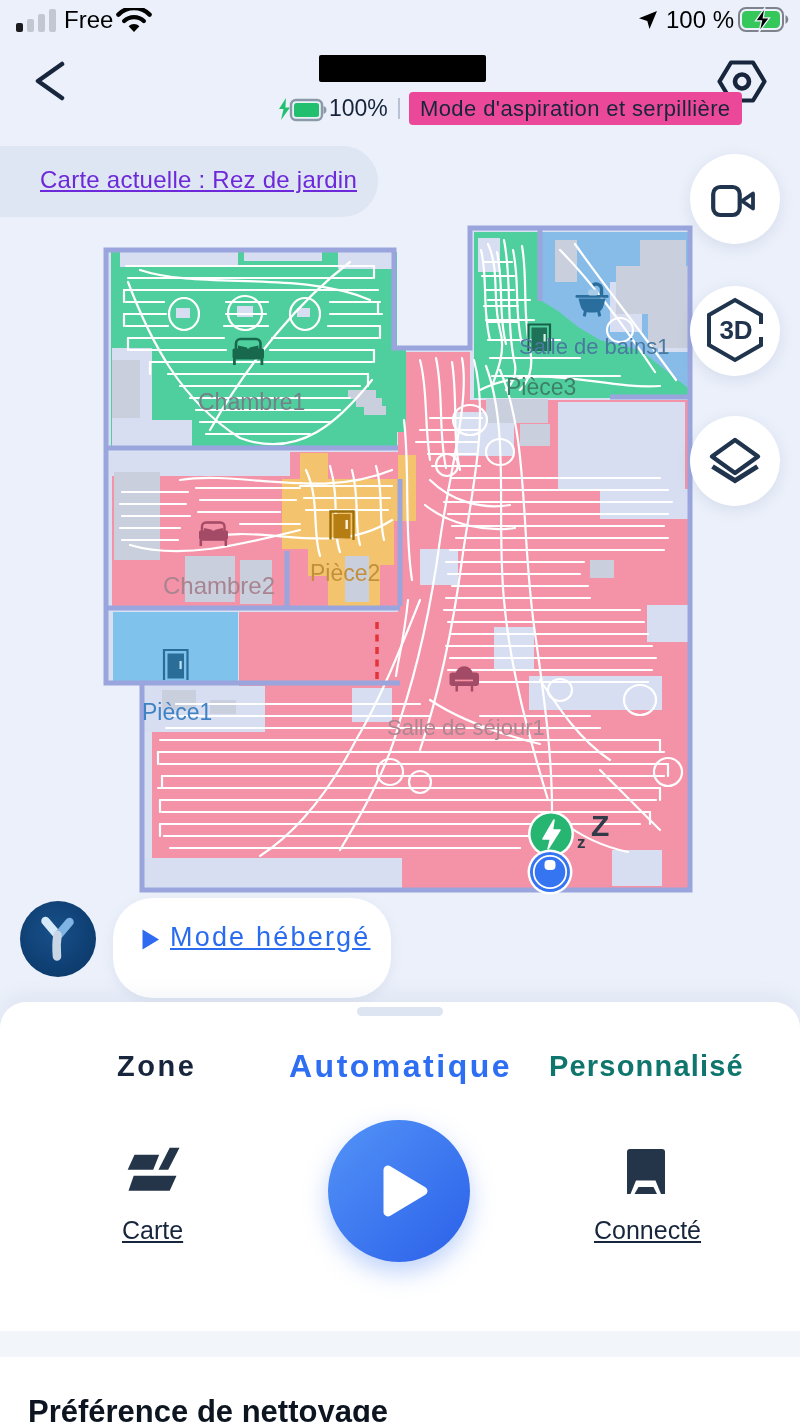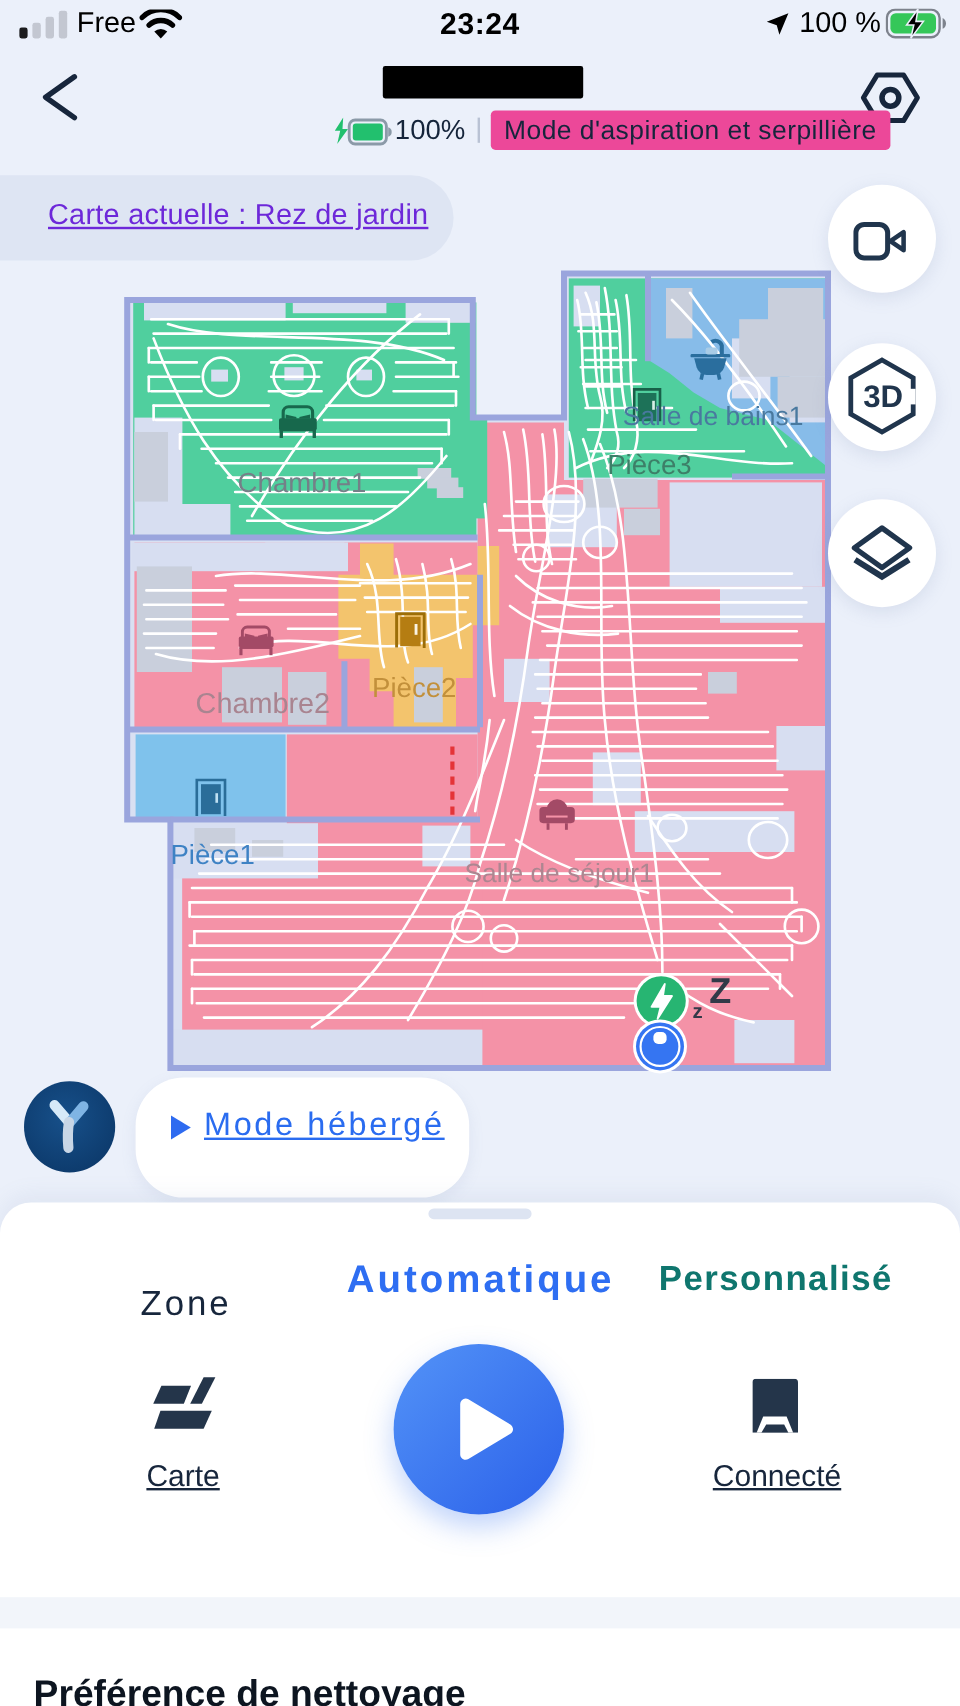--- a/index.html
+++ b/index.html
@@ -20,21 +20,20 @@
   </svg>
 
   <div class="abs" style="left:64px;top:6px;font-size:24px;color:#000;">Free</div>
 
   <svg class="abs" style="left:116px;top:8px;" width="36" height="26" viewBox="0 0 36 26">
     <path d="M18 24 L12.6 18.2 a8 8 0 0 1 10.8 0 Z" fill="#000"></path>
     <path d="M8.2 13 a14.2 14.2 0 0 1 19.6 0" fill="none" stroke="#000" stroke-width="4.4" stroke-linecap="round"></path>
     <path d="M2.4 6.6 a21.8 21.8 0 0 1 31.2 0" fill="none" stroke="#000" stroke-width="4.4" stroke-linecap="round"></path>
   </svg>
 
-  <div class="abs" style="left:0;top:6px;width:800px;text-align:center;font-size:25px;font-weight:bold;color:#000;letter-spacing:.5px;">23:24</div>
 
   <svg class="abs" style="left:637px;top:9px;" width="22" height="22" viewBox="0 0 22 22">
     <path d="M20 2 L12.5 20 L10.3 12 L2 9.2 Z" fill="#000"></path>
   </svg>
 
   <div class="abs" style="left:666px;top:6px;font-size:24px;color:#000;">100 %</div>
 
   <svg class="abs" style="left:738px;top:7px;" width="52" height="26" viewBox="0 0 52 26">
     <rect x="1" y="1" width="44" height="23" rx="7" fill="none" stroke="#7d828c" stroke-width="2"></rect>
     <rect x="4" y="4" width="38" height="17" rx="4.5" fill="#35c759"></rect>
@@ -353,21 +352,21 @@
   <svg class="abs" style="left:27px;top:30px;" width="21" height="23" viewBox="0 0 21 23">
     <path d="M2.5 1.5 L19 11.5 L2.5 21.5 Z" fill="#2e6bf0"></path>
   </svg>
   <div class="abs" style="left:57px;top:24px;font-size:27px;letter-spacing:2.2px;color:#2a6cf0;text-decoration:underline;">Mode hébergé</div>
 </div>
 
 <div class="abs" style="left:0;top:1002px;width:800px;height:420px;background:#fff;border-radius:26px 26px 0 0;box-shadow:0 -6px 18px rgba(120,140,180,.10);"></div>
 
 <div class="abs" style="left:357px;top:1007px;width:86px;height:9px;border-radius:5px;background:#dde4f2;"></div>
 
-<div class="abs" style="left:117px;top:1050px;font-size:29px;letter-spacing:2.5px;font-weight:normal;color:#17263c;margin-top:21px;">Zone</div>
+<div class="abs" style="left:117px;top:1050px;font-size:29px;letter-spacing:2.5px;font-weight:bold;color:#17263c;">Zone</div>
 <div class="abs" style="left:289px;top:1048px;font-size:32px;letter-spacing:2.5px;font-weight:bold;color:#2e6ef2;">Automatique</div>
 <div class="abs" style="left:549px;top:1050px;font-size:29px;letter-spacing:1.2px;font-weight:bold;color:#0f766e;">Personnalisé</div>
 
 <svg class="abs" style="left:126px;top:1145px;" width="56" height="48" viewBox="0 0 56 48">
   <path d="M8.5 9.7 L33.2 9.7 L27.2 24.7 L1.7 24.7 Z" fill="#24354a"></path>
   <path d="M43.7 2.7 L53.5 2.7 L42.2 24.7 L32.5 24.7 Z" fill="#24354a"></path>
   <path d="M7.7 30.7 L50.5 30.7 L43.7 45.7 L2.5 45.7 Z" fill="#24354a"></path>
 </svg>
 
 <div class="abs" style="left:122px;top:1216px;font-size:25px;color:#17263c;text-decoration:underline;">Carte</div>

